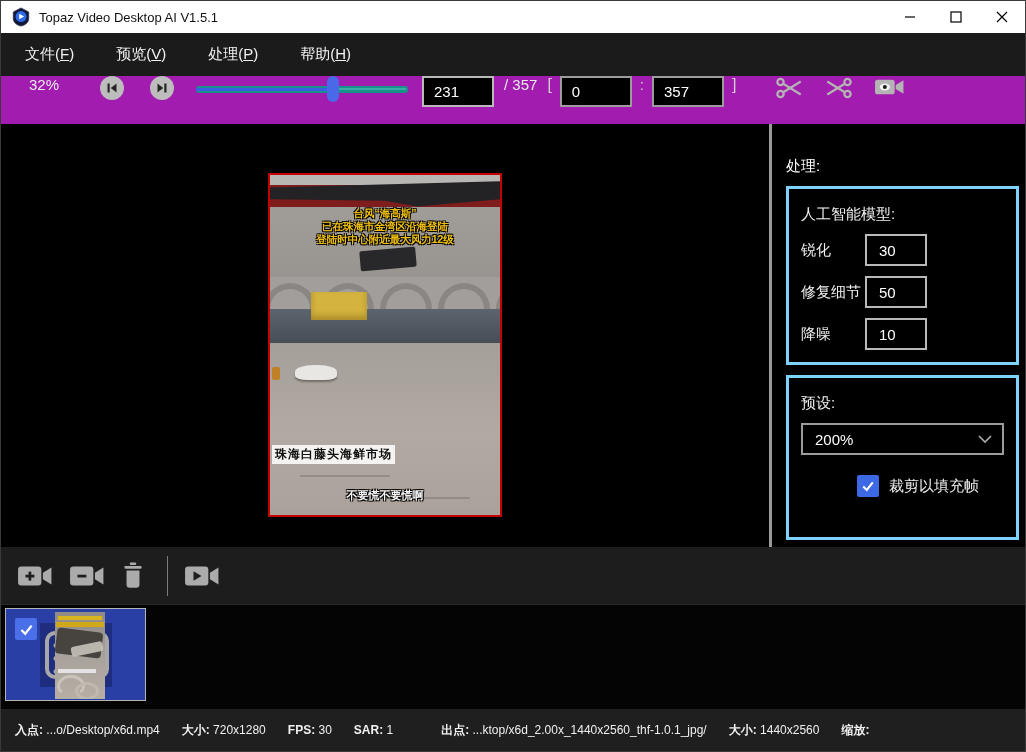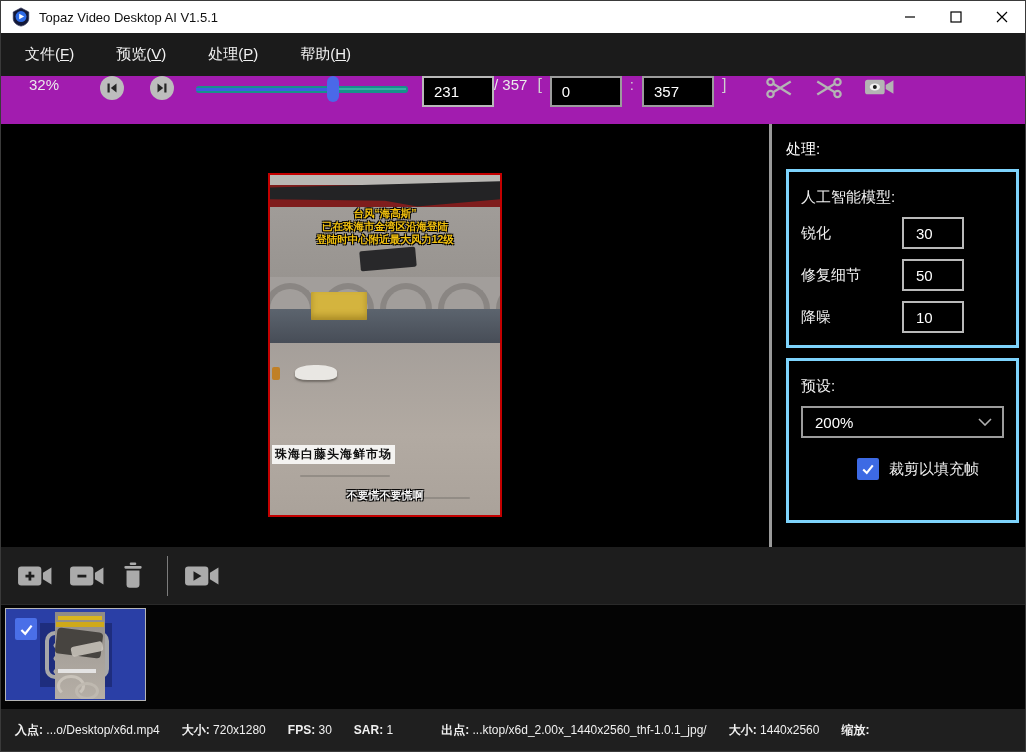--- a/index.html
+++ b/index.html
@@ -25,35 +25,35 @@
   .circle-btn svg { display:block; }
   .btn-skip-back { margin-left:31px; }
   .btn-skip-fwd { margin-left:26px; }
   .slider { position:relative; width:212px; height:26px; margin-left:22px; }
   .slider .track { position:absolute; left:0; right:0; top:10px; height:7px; background:#17918a; border-radius:3px; }
   .slider .track-core { position:absolute; left:64.7%; right:2px; top:12px; height:2px; background:#3aaea6; }
   .slider .progress { position:absolute; left:0; width:64.7%; top:12px; height:3px; background:#3c5ee0; }
   .slider .handle { position:absolute; left:calc(64.7% - 6px); top:0; width:12px; height:26px; border-radius:6px; background:#4a69e8; cursor:grab; }
   .frame-input { width:72px; height:31px; background:#000; border:2px solid #b9b9b9; color:#fff; font-size:15px; padding-left:10px; font-family:"Liberation Sans", sans-serif; }
   .in-current { margin-left:14px; }
-  .total-label { }
+  .total-label { margin-left:10px; }
   .bracket { color:#cfcfcf; margin-left:10px; font-size:16px; }
   .range-input { margin-left:8px; border-color:#9c9c9c; }
   .colon { margin-left:8px; color:#cfcfcf; }
   .bracket-close { margin-left:8px; }
   .tool-icon-btn { background:none; border:none; cursor:pointer; display:flex; align-items:center; }
   .btn-cut { margin-left:40px; }
   .btn-split { margin-left:22px; }
   .btn-preview { margin-left:22px; }
 
   
   .main { flex:1 1 auto; display:flex; min-height:0; background:#000; }
   .preview-area { flex:1 1 auto; display:flex; align-items:center; justify-content:center; background:#000; }
   .vscroll { flex:0 0 3px; background:#9a9a9a; margin:0; }
-  .panel { flex:0 0 253px; background:#000; color:#fff; padding:0 6px 0 14px; overflow:hidden; }
+  .panel { flex:0 0 253px; background:#000; color:#fff; padding:0 6px 0 14px; overflow:hidden;margin-top:17px; }
 
   
   .video-frame { width:234px; height:344px; border:2px solid #c40000; position:relative; overflow:hidden; background:#7f1d1d;margin-top:19px; }
   .vf-topstrip { position:absolute; left:0; top:0; width:100%; height:10px; background:#b9b7b4; }
   .vf-canopy { position:absolute; left:0; top:4px; width:100%; height:28px; background:#232325;
                clip-path:polygon(0 30%, 100% 8%, 100% 72%, 64% 98%, 50% 78%, 0 72%); }
   .vf-sky { position:absolute; left:0; top:32px; width:100%; height:72px; background:linear-gradient(#a09c98,#989490); }
   .overlay-title { position:absolute; left:0; top:32px; width:100%; text-align:center; color:#f2c10e; font-weight:bold; font-size:10.5px; line-height:13px;
                    text-shadow:1px 1px 0 #000, -1px 1px 0 #000, 1px -1px 0 #000, -1px -1px 0 #000; }
   .vf-speaker { position:absolute; left:90px; top:74px; width:56px; height:20px; background:#28282a; transform:rotate(-5deg); border-radius:2px; }
@@ -70,21 +70,21 @@
                      text-shadow:1px 1px 0 #000, -1px 1px 0 #000, 1px -1px 0 #000, -1px -1px 0 #000; }
   .vf-blob { position:absolute; left:92px; top:367px; width:68px; height:44px; background:radial-gradient(ellipse at center,#36322d 0%,#4a453f 55%,rgba(90,85,78,0) 75%); }
   .vf-bottomstrip { position:absolute; left:0; top:401px; width:100%; height:10px; background:#262422; }
 
   
   .panel-heading { font-size:15px; color:#fff; margin-top:16px; }
   .group-box { border:3px solid #7dd3fc; margin-top:10px; padding:12px; }
   .group-label { font-size:15px; color:#f0f0f0; margin-top:4px; }
   .dropdown { margin-top:10px; height:32px; border:2px solid #9c9c9c; background:#000; display:flex; align-items:center; padding:0 10px 0 12px; cursor:pointer; }
   .dropdown .dd-value { font-size:15px; color:#fff; flex:1; }
-  .param-row { display:flex; align-items:center; margin-top:10px;gap:37px; }
+  .param-row { display:flex; align-items:center; margin-top:10px; }
   .param-label { font-size:15px; color:#f0f0f0; width:64px; }
   .param-input { width:62px; height:32px; background:#000; border:2px solid #b9b9b9; color:#fff; font-size:15px; padding-left:12px; font-family:"Liberation Sans", sans-serif; }
   .settings-group { padding-bottom:40px; }
   .checkbox-row { display:flex; align-items:center; margin:20px 0 0 56px; cursor:pointer; }
   .checkbox { width:22px; height:22px; background:#3d6ae4; border-radius:2px; display:flex; align-items:center; justify-content:center; }
   .checkbox-label { font-size:15px; color:#f0f0f0; margin-left:10px; }
 
   
   .bottom-toolbar { height:57px; flex:0 0 57px; background:#1d1d1d; display:flex; align-items:center; padding-left:16px; }
   .bt-btn { background:none; border:none; cursor:pointer; display:flex; align-items:center; margin-right:16px; }

